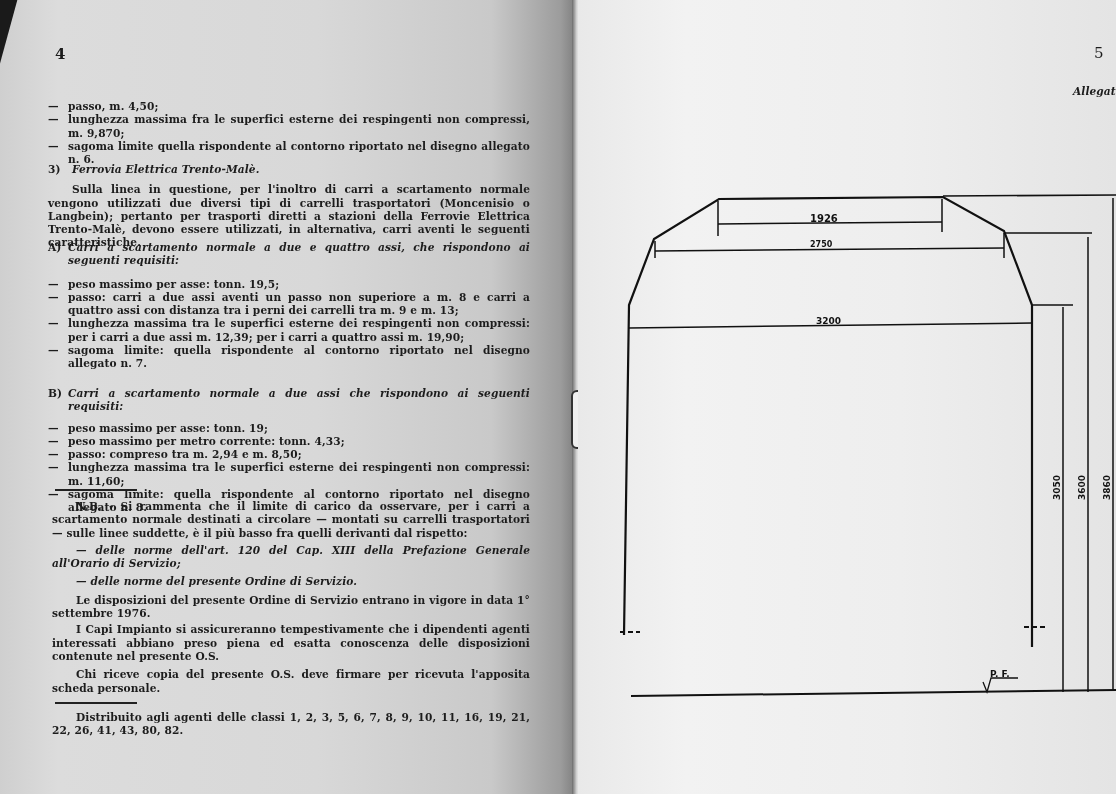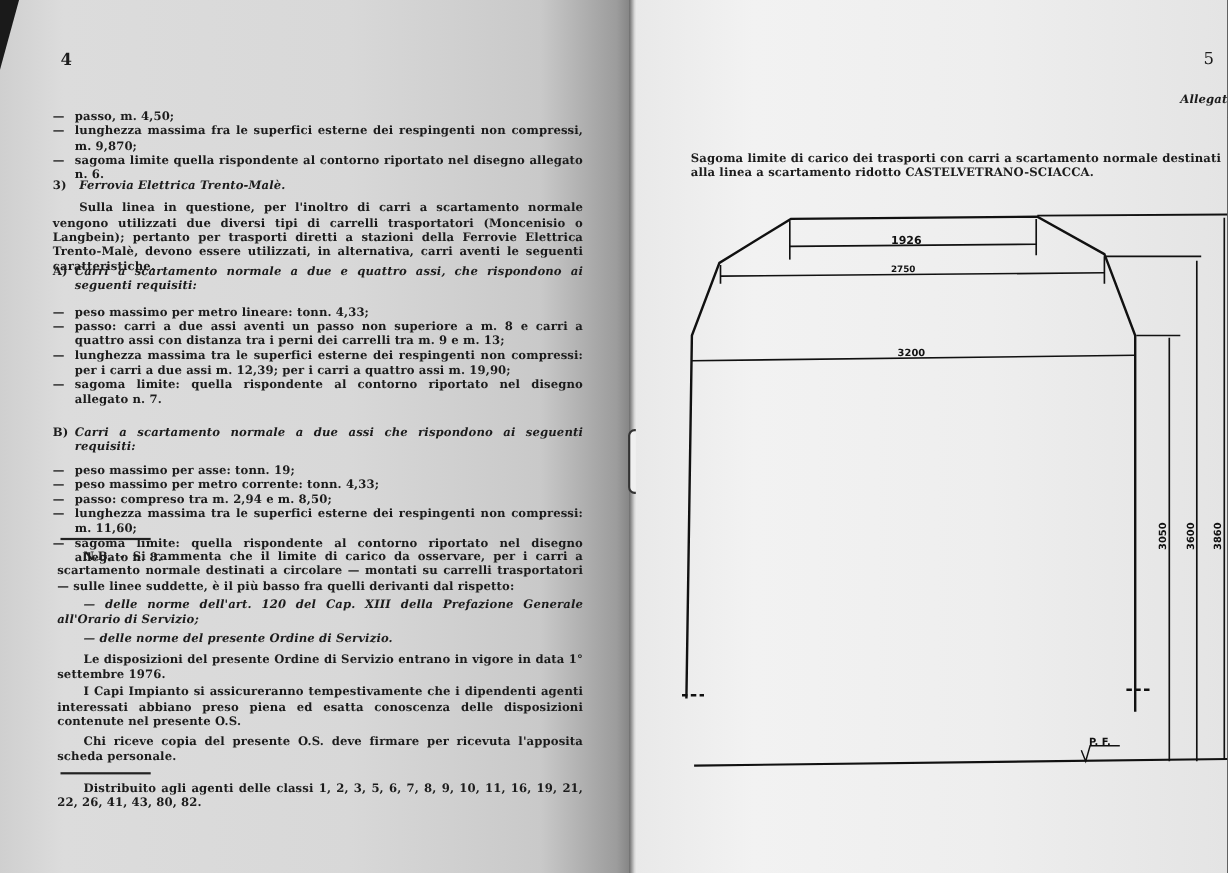--- a/index.html
+++ b/index.html
@@ -49,21 +49,21 @@
     </p>
     <p class="indent" style="margin-top:7px;">Sulla linea in questione, per l'inoltro di carri a scartamento normale vengono utilizzati due diversi tipi di carrelli trasportatori (Moncenisio o Langbein); pertanto per trasporti diretti a stazioni della Ferrovie Elettrica Trento-Malè, devono essere utilizzati, in alternativa, carri aventi le seguenti caratteristiche.</p>
   </div>
 
   <div class="txt" style="left:48px;top:241px;width:482px;">
     <p class="hang">
       <span class="lbl">A)</span>
       <span class="ital">Carri a scartamento normale a due e quattro assi, che rispondono ai seguenti requisiti:</span>
     </p>
     <ul class="dash-list" style="margin-top:10px;">
-      <li>peso massimo per metro lineare: tonn. 4,33;</li>
+      <li>peso massimo per asse: tonn. 19,5;</li>
       <li>passo: carri a due assi aventi un passo non superiore a m. 8 e carri a quattro assi con distanza tra i perni dei carrelli tra m. 9 e m. 13;</li>
       <li>lunghezza massima tra le superfici esterne dei respingenti non compressi: per i carri a due assi m. 12,39; per i carri a quattro assi m. 19,90;</li>
       <li>sagoma limite: quella rispondente al contorno riportato nel disegno allegato n. 7.</li>
     </ul>
   </div>
 
   <div class="txt" style="left:48px;top:387px;width:482px;">
     <p class="hang">
       <span class="lbl">B)</span>
       <span class="ital">Carri a scartamento normale a due assi che rispondono ai seguenti requisiti:</span>
@@ -95,23 +95,20 @@
   </div>
 </div>
 
 <div class="spine"></div>
 <div class="spine-clip"></div>
 
 <div class="page page-right">
   <div class="pagenum" style="left:516px;top:44px;font-weight:normal;">5</div>
   <div class="txt ital" style="left:485px;top:85px;width:60px;text-align:right;">Allegato 1</div>
 
-  <div class="txt" style="left:50px;top:138px;width:482px;">
-    <span>Sagoma limite di carico dei trasporti con carri a scartamento normale destinati alla linea a scartamento ridotto </span><span>CASTELVETRANO-SCIACCA.</span>
-  </div>
 
   <svg style="position:absolute;left:0;top:0;" width="538" height="794">
     <g stroke="#111" stroke-width="2.2" fill="none">
 
       <polyline points="46,635 51,305 76,239 141,199 365,197 426,231 426,231 454,305 454,647"></polyline>
 
       <line x1="365" y1="196" x2="538" y2="195" stroke-width="1.6"></line>
 
       <line x1="53" y1="696" x2="538" y2="690" stroke-width="2"></line>
 

